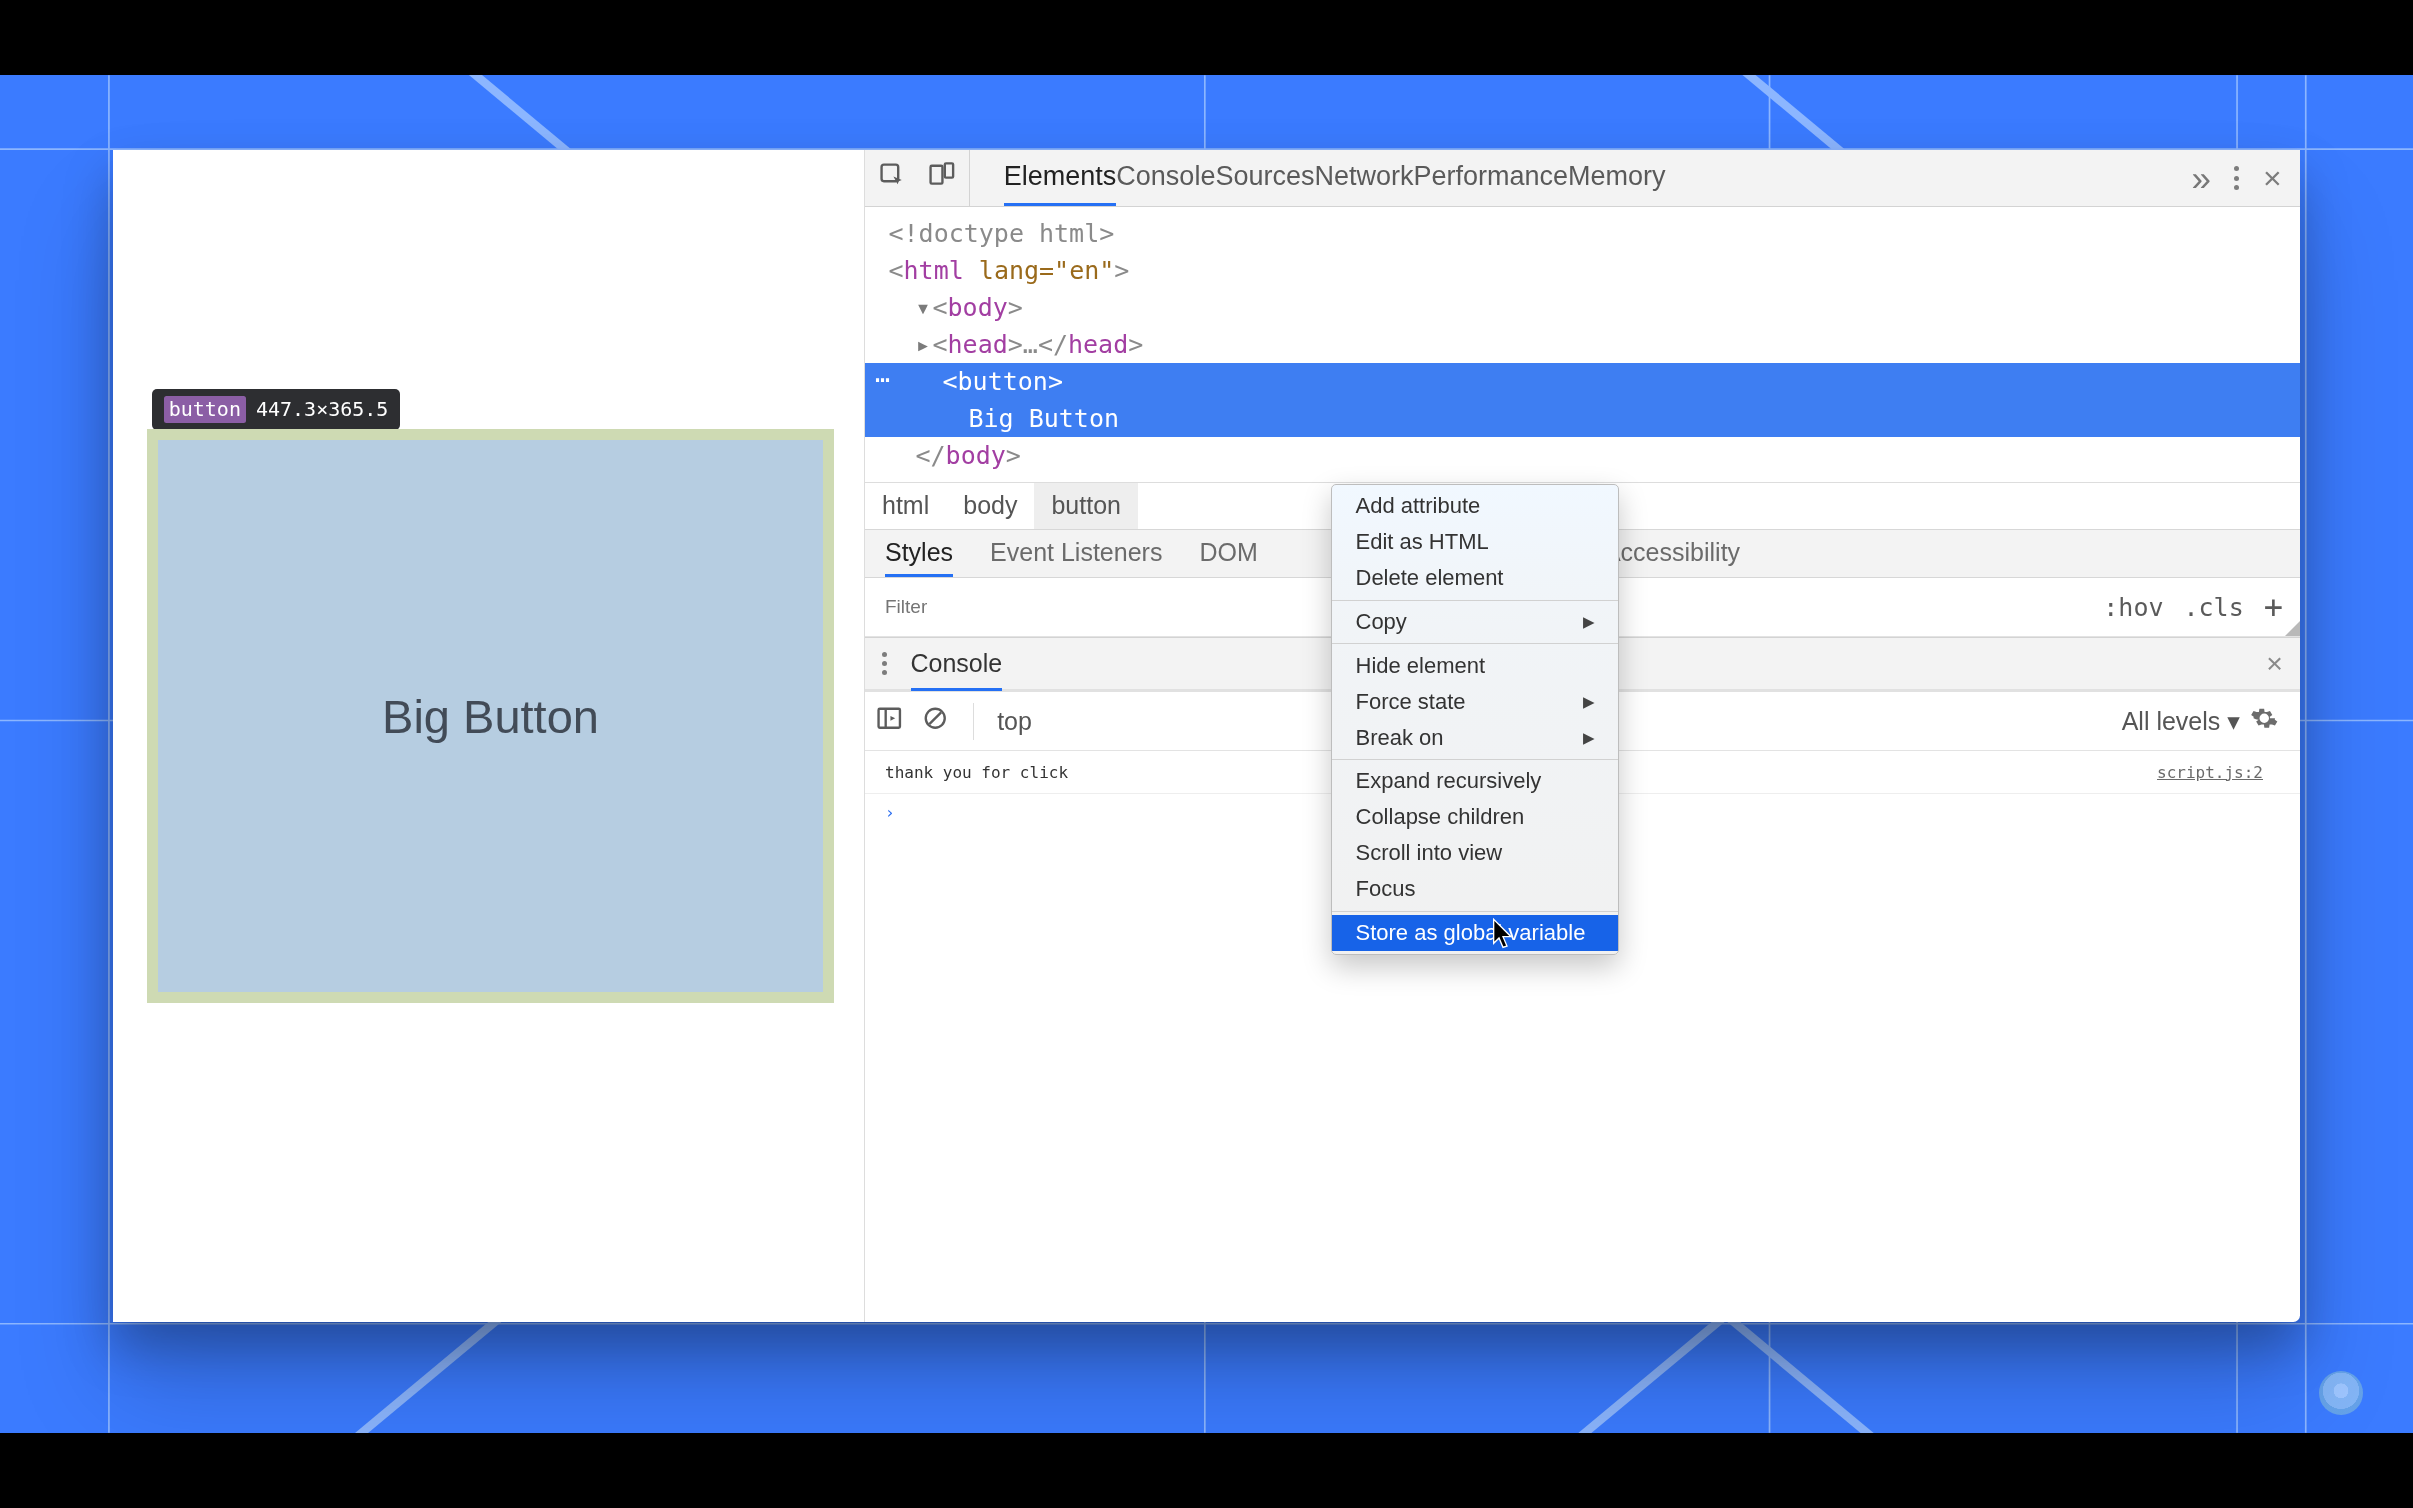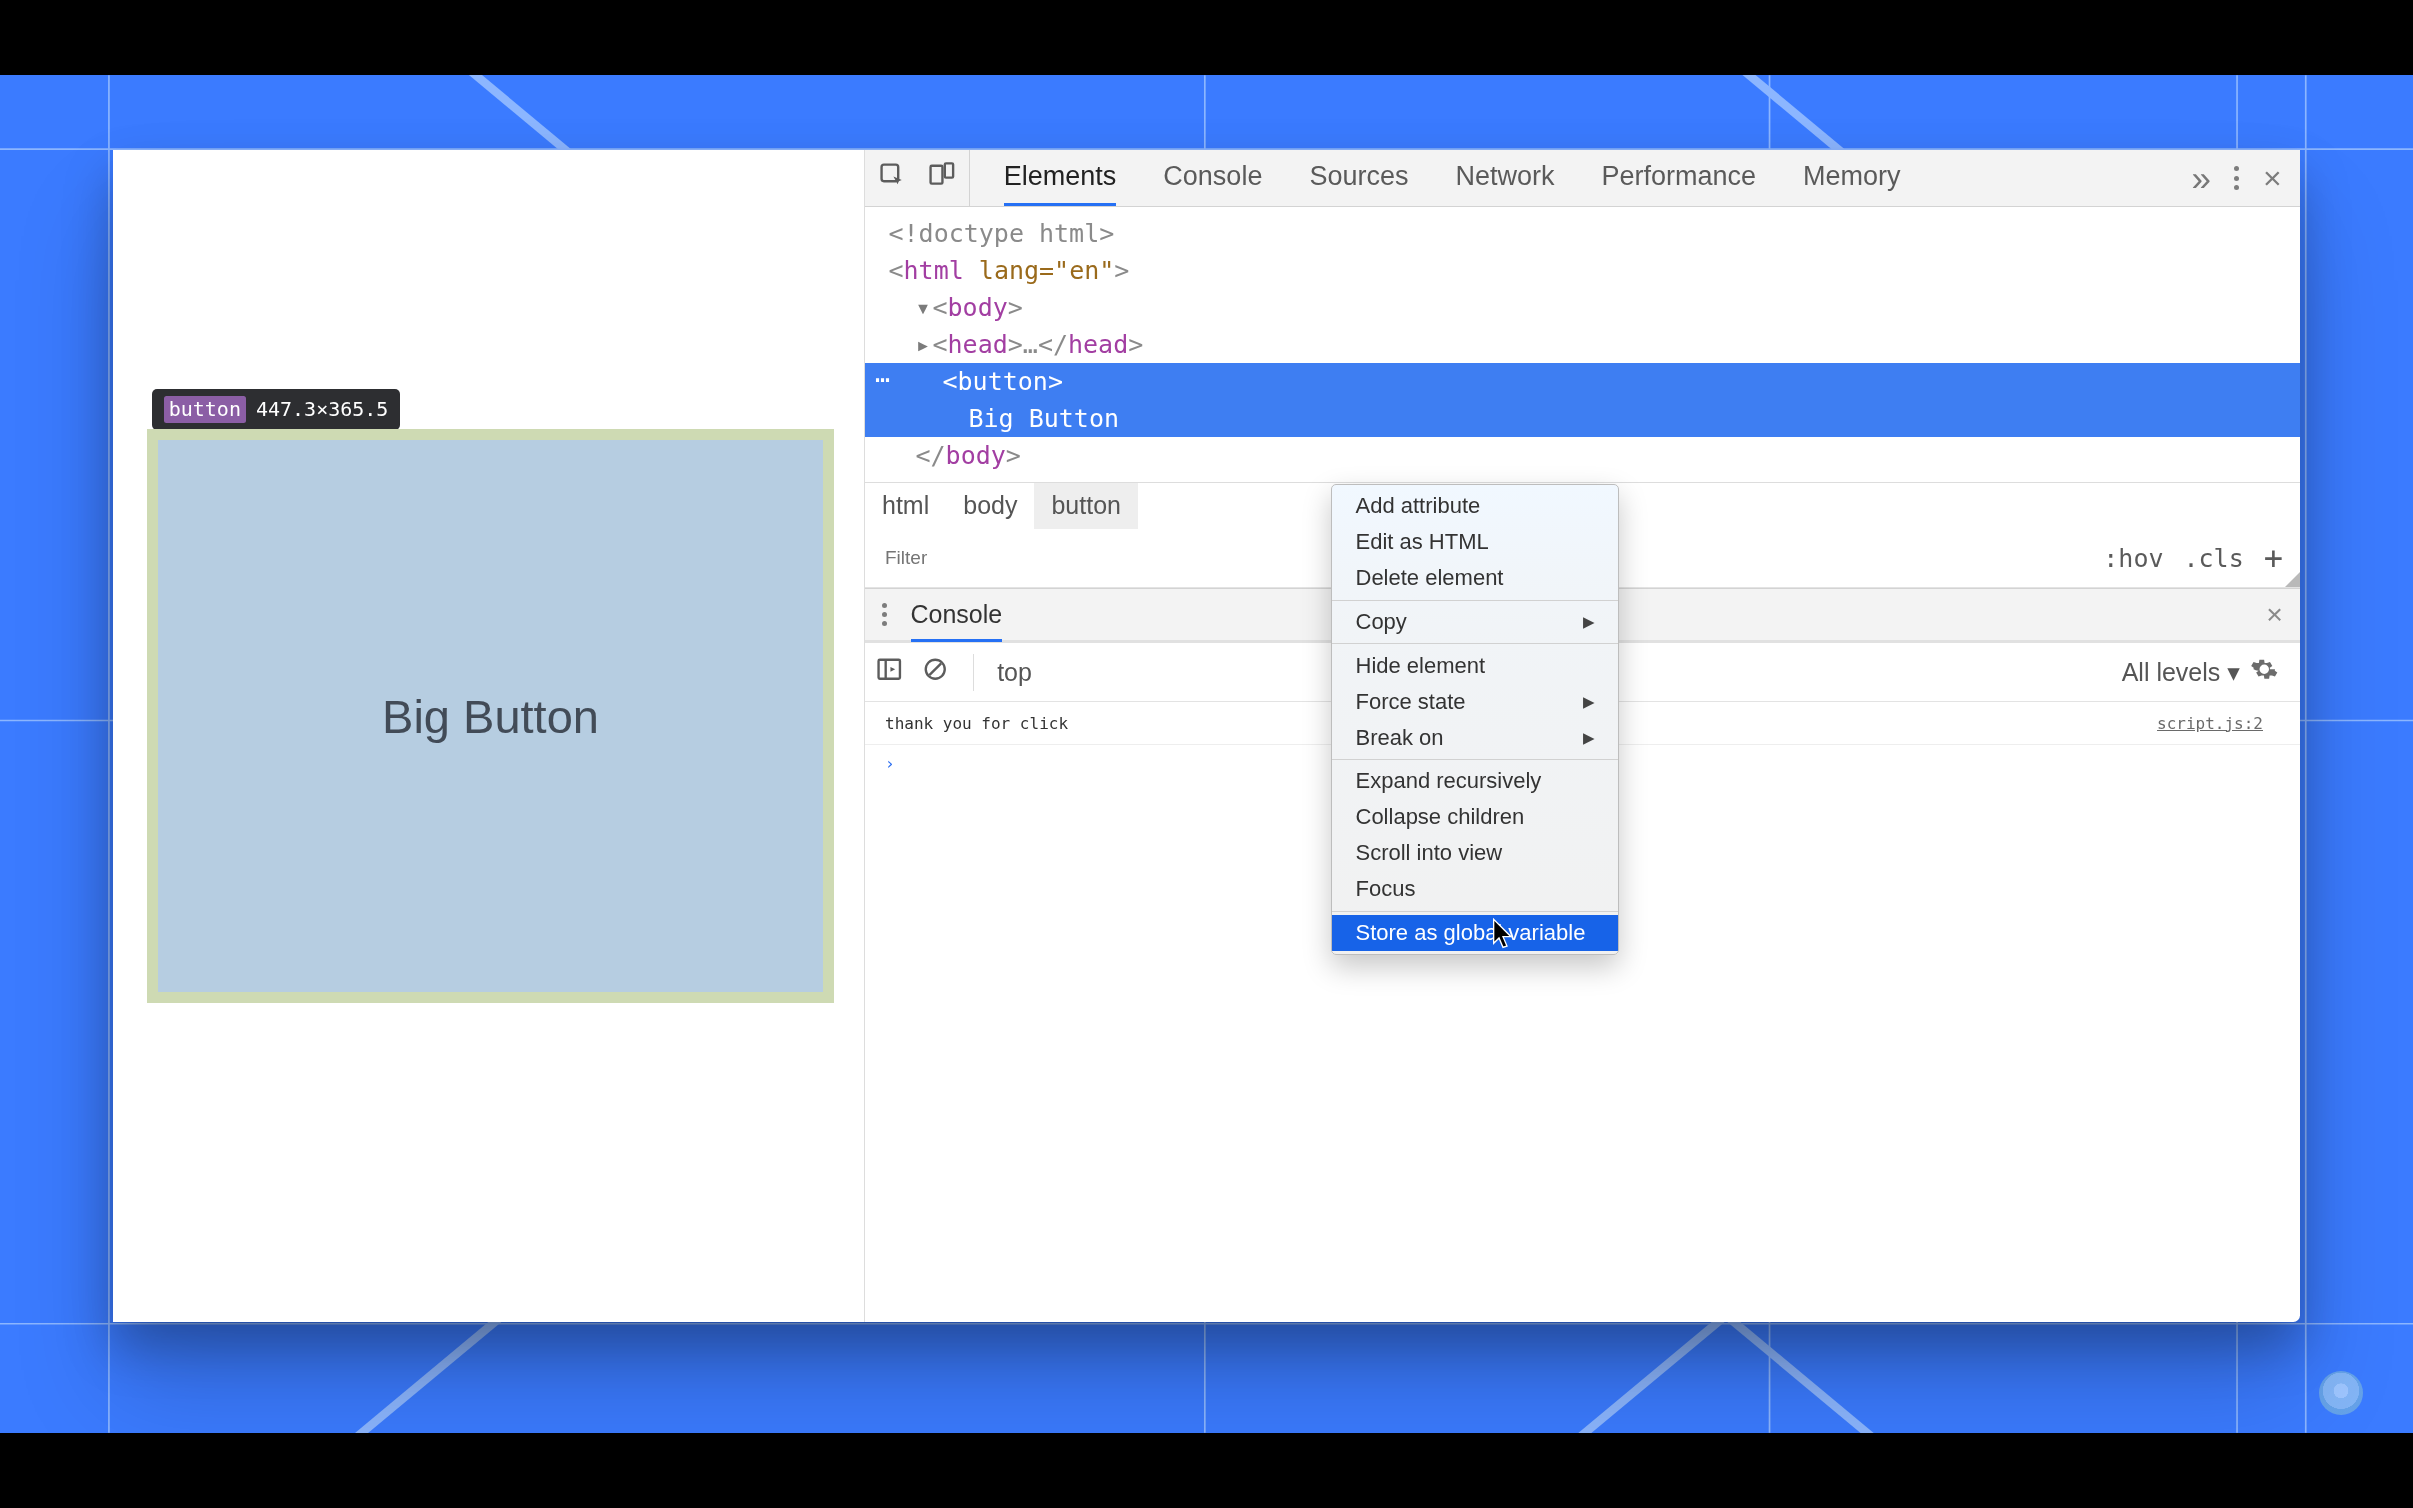--- a/index.html
+++ b/index.html
@@ -97,21 +97,20 @@
     display: flex;
     align-items: center;
     padding: 0 13.4px;
     gap: 20px;
     border-right: 0.8px solid #d3d3d3;
   }
   .dt-tool-icons svg { width: 28.5px; height: 28.5px; }
   .dt-tablist {
     display: flex;
     align-items: center;
-    gap: 47px;
     padding: 0 34px;
     color: #5a5a5a;
     font-size: 27px;
   }
   .dt-tab { height: 100%; display: flex; align-items: center; border-bottom: 3.4px solid transparent; cursor: pointer; }
   .dt-tab.active { color: #222; border-bottom-color: #2570f4; }
   .dt-right {
     margin-left: auto;
     display: flex;
     align-items: center;
@@ -402,20 +401,37 @@
         </div>
         <div class="indent1"><span class="brk">&lt;/</span><span class="tag">body</span><span class="brk">&gt;</span></div>
       </div>
 
       <div class="crumb">
         <div class="item"><span>html</span></div>
         <div class="item"><span>body</span></div>
         <div class="item active"><span>button</span></div>
       </div>
 
+      <div class="subtabs">
+        <div class="st active">
+            <span>Styles</span>
+          </div>
+        <div class="st">
+            <span>Event Listeners</span>
+          </div>
+        <div class="st">
+            <span>DOM&nbsp;</span>
+          </div>
+        <div class="st" style="margin-left:218px">
+            <span>rties</span>
+          </div>
+        <div class="st">
+            <span>Accessibility</span>
+          </div>
+      </div>
 
       <div class="filter-row">
         <input type="text" placeholder="Filter" style="">
         <div class="filter-right">
           <span>:hov</span>
           <span>.cls</span>
           <span class="plus">+</span>
         </div>
         <div class="corner-tri"></div>
       </div>

